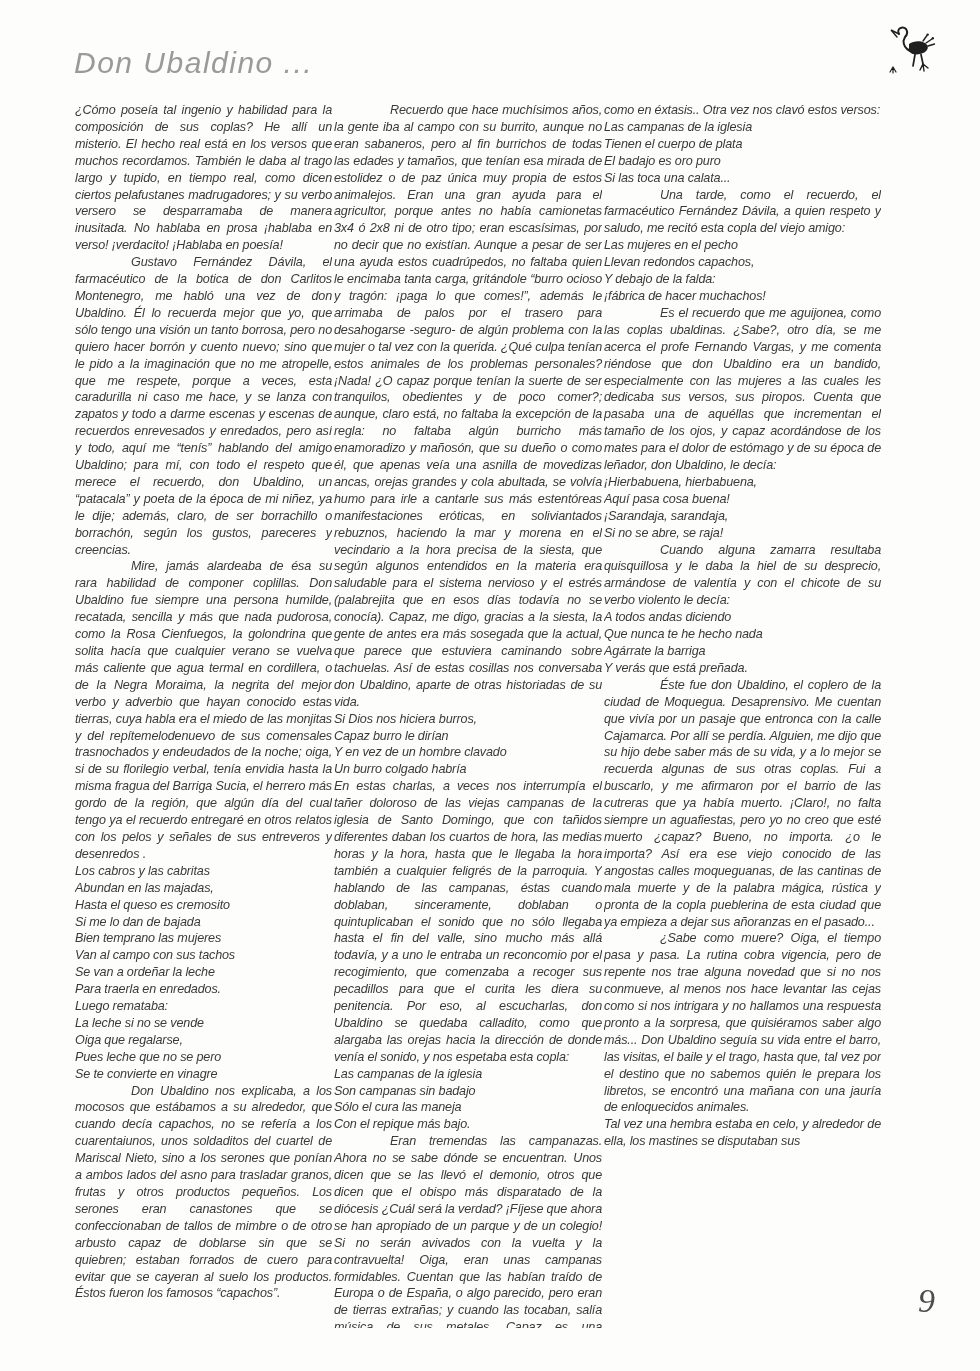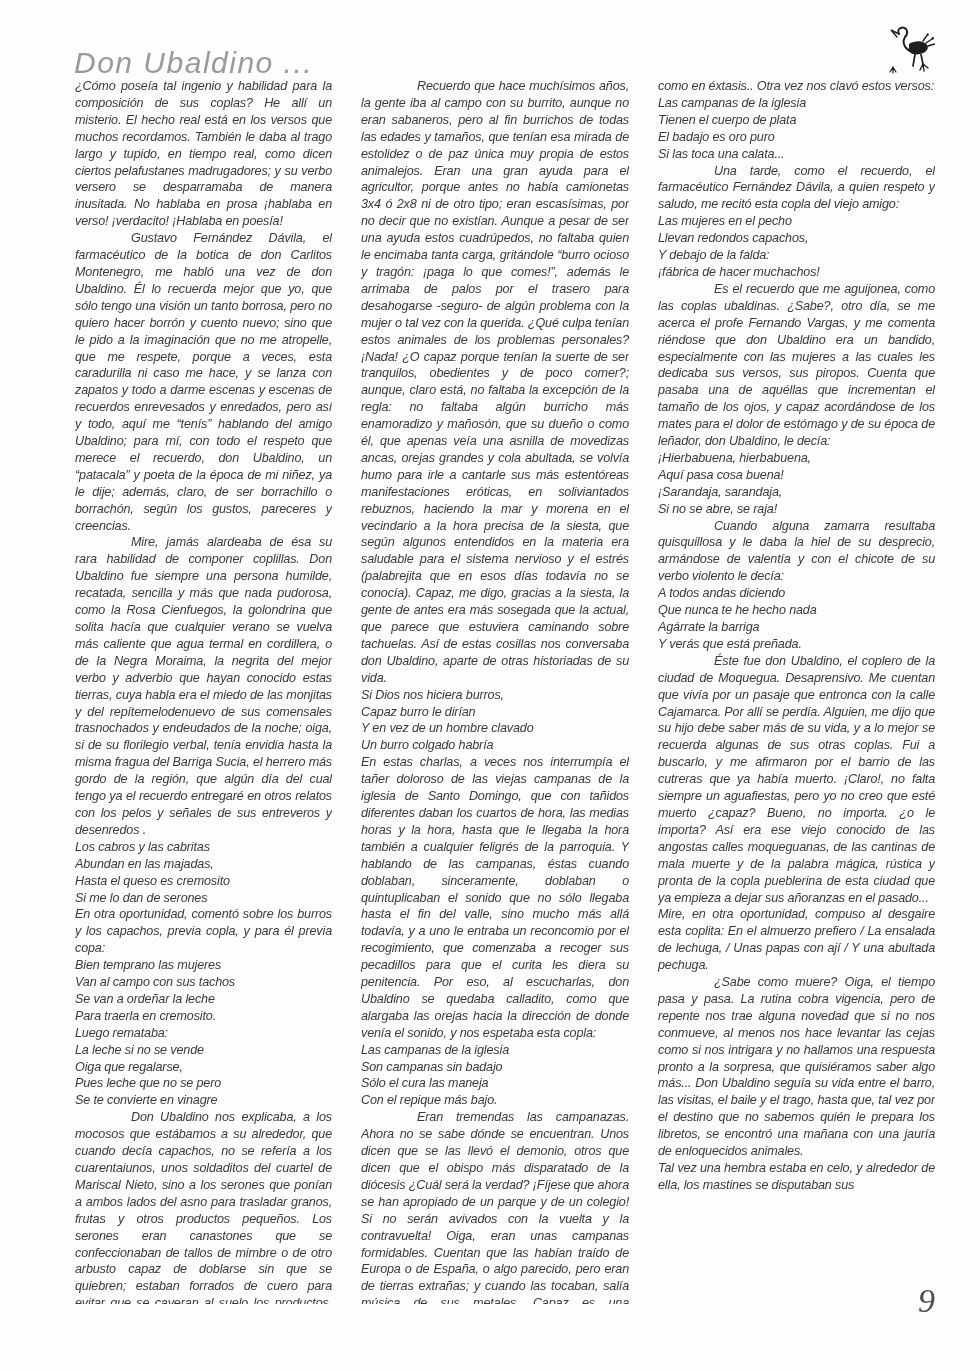--- a/index.html
+++ b/index.html
@@ -24,25 +24,25 @@
     text-align: right;
   }
 
   .bird {
     position: absolute;
     left: 882px; top: 24px;
   }
 
   .columns {
     position: absolute;
-    left: 75px; top: 78px;
+    left: 75px; top: 102px;
     width: 841px; height: 1226px;
     display: grid;
     grid-template-columns: 257px 268px 277px;
-    column-gap: 29px;
+    column-gap: 2px;
   }
   .col {
     overflow: hidden;
     font-style: italic;
     font-size: 12.6px;
     line-height: 16.9px;
     letter-spacing: -0.15px;
     color: #3a3a3a;
     hyphens: auto;
   }
@@ -83,26 +83,25 @@
   <h1 class="title">Don Ubaldino ...</h1>
 
   <div class="columns">
     <div class="col">
         <div class="para">¿Cómo poseía tal ingenio y habilidad para la composición de sus coplas? He allí un misterio. El hecho real está en los versos que muchos recordamos. También le daba al trago largo y tupido, en tiempo real, como dicen ciertos pelafustanes madrugadores; y su verbo versero se desparramaba de manera inusitada. No hablaba en prosa ¡hablaba en verso! ¡verdacito! ¡Hablaba en poesía!</div>
         <div class="para-indent">Gustavo Fernández Dávila, el farmacéutico de la botica de don Carlitos Montenegro, me habló una vez de don Ubaldino. Él lo recuerda mejor que yo, que sólo tengo una visión un tanto borrosa, pero no quiero hacer borrón y cuento nuevo; sino que le pido a la imaginación que no me atropelle, que me respete, porque a veces, esta caradurilla ni caso me hace, y se lanza con zapatos y todo a darme escenas y escenas de recuerdos enrevesados y enredados, pero así y todo, aquí me “tenís” hablando del amigo Ubaldino; para mí, con todo el respeto que merece el recuerdo, don Ubaldino, un “patacala” y poeta de la época de mi niñez, ya le dije; además, claro, de ser borrachillo o borrachón, según los gustos, pareceres y creencias.</div>
         <div class="para-indent">Mire, jamás alardeaba de ésa su rara habilidad de componer coplillas. Don Ubaldino fue siempre una persona humilde, recatada, sencilla y más que nada pudorosa, como la Rosa Cienfuegos, la golondrina que solita hacía que cualquier verano se vuelva más caliente que agua termal en cordillera, o de la Negra Moraima, la negrita del mejor verbo y adverbio que hayan conocido estas tierras, cuya habla era el miedo de las monjitas y del repítemelodenuevo de sus comensales trasnochados y endeudados de la noche; oiga, si de su florilegio verbal, tenía envidia hasta la misma fragua del Barriga Sucia, el herrero más gordo de la región, que algún día del cual tengo ya el recuerdo entregaré en otros relatos con los pelos y señales de sus entreveros y desenredos .</div>
         <div class="verse">Los cabros y las cabritas</div>
         <div class="verse">Abundan en las majadas,</div>
         <div class="verse">Hasta el queso es cremosito</div>
-        <div class="verse">Si me lo dan de serones</div>
-        <div class="para">En otra oportunidad, comentó sobre los burros y los capachos, previa copla, y para él previa copa:</div>
+        <div class="verse">Si me lo dan de bajada</div>
         <div class="verse">Bien temprano las mujeres</div>
         <div class="verse">Van al campo con sus tachos</div>
         <div class="verse">Se van a ordeñar la leche</div>
-        <div class="verse">Para traerla en cremosito.</div>
+        <div class="verse">Para traerla en enredados.</div>
         <div class="para">Luego remataba:</div>
         <div class="verse">La leche si no se vende</div>
         <div class="verse">Oiga que regalarse,</div>
         <div class="verse">Pues leche que no se pero</div>
         <div class="verse">Se te convierte en vinagre</div>
         <div class="para-indent">Don Ubaldino nos explicaba, a los mocosos que estábamos a su alrededor, que cuando decía capachos, no se refería a los cuarentaiunos, unos soldaditos del cuartel de Mariscal Nieto, sino a los serones que ponían a ambos lados del asno para trasladar granos, frutas y otros productos pequeños. Los serones eran canastones que se confeccionaban de tallos de mimbre o de otro arbusto capaz de doblarse sin que se quiebren; estaban forrados de cuero para evitar que se cayeran al suelo los productos. Éstos fueron los famosos “capachos”.</div>
       </div>
     <div class="col">
         <div class="para-indent">Recuerdo que hace muchísimos años, la gente iba al campo con su burrito, aunque no eran sabaneros, pero al fin burrichos de todas las edades y tamaños, que tenían esa mirada de estolidez o de paz única muy propia de estos animalejos. Eran una gran ayuda para el agricultor, porque antes no había camionetas 3x4 ó 2x8 ni de otro tipo; eran escasísimas, por no decir que no existían. Aunque a pesar de ser una ayuda estos cuadrúpedos, no faltaba quien le encimaba tanta carga, gritándole “burro ocioso y tragón: ¡paga lo que comes!”, además le arrimaba de palos por el trasero para desahogarse -seguro- de algún problema con la mujer o tal vez con la querida. ¿Qué culpa tenían estos animales de los problemas personales? ¡Nada! ¿O capaz porque tenían la suerte de ser tranquilos, obedientes y de poco comer?; aunque, claro está, no faltaba la excepción de la regla: no faltaba algún burricho más enamoradizo y mañosón, que su dueño o como él, que apenas veía una asnilla de movedizas ancas, orejas grandes y cola abultada, se volvía humo para irle a cantarle sus más estentóreas manifestaciones eróticas, en soliviantados rebuznos, haciendo la mar y morena en el vecindario a la hora precisa de la siesta, que según algunos entendidos en la materia era saludable para el sistema nervioso y el estrés (palabrejita que en esos días todavía no se conocía). Capaz, me digo, gracias a la siesta, la gente de antes era más sosegada que la actual, que parece que estuviera caminando sobre tachuelas. Así de estas cosillas nos conversaba don Ubaldino, aparte de otras historiadas de su vida.</div>
         <div class="verse">Si Dios nos hiciera burros,</div>
@@ -131,21 +130,20 @@
         <div class="verse">¡Hierbabuena, hierbabuena,</div>
         <div class="verse">Aquí pasa cosa buena!</div>
         <div class="verse">¡Sarandaja, sarandaja,</div>
         <div class="verse">Si no se abre, se raja!</div>
         <div class="para-indent">Cuando alguna zamarra resultaba quisquillosa y le daba la hiel de su desprecio, armándose de valentía y con el chicote de su verbo violento le decía:</div>
         <div class="verse">A todos andas diciendo</div>
         <div class="verse">Que nunca te he hecho nada</div>
         <div class="verse">Agárrate la barriga</div>
         <div class="verse">Y verás que está preñada.</div>
         <div class="para-indent">Éste fue don Ubaldino, el coplero de la ciudad de Moquegua. Desaprensivo. Me cuentan que vivía por un pasaje que entronca con la calle Cajamarca. Por allí se perdía. Alguien, me dijo que su hijo debe saber más de su vida, y a lo mejor se recuerda algunas de sus otras coplas. Fui a buscarlo, y me afirmaron por el barrio de las cutreras que ya había muerto. ¡Claro!, no falta siempre un aguafiestas, pero yo no creo que esté muerto ¿capaz? Bueno, no importa. ¿o le importa? Así era ese viejo conocido de las angostas calles moqueguanas, de las cantinas de mala muerte y de la palabra mágica, rústica y pronta de la copla pueblerina de esta ciudad que ya empieza a dejar sus añoranzas en el pasado...</div>
-        <div class="para">Mire, en otra oportunidad, compuso al desgaire esta coplita: En el almuerzo prefiero / La ensalada de lechuga, / Unas papas con ají / Y una abultada pechuga.</div>
         <div class="para-indent">¿Sabe como muere? Oiga, el tiempo pasa y pasa. La rutina cobra vigencia, pero de repente nos trae alguna novedad que si no nos conmueve, al menos nos hace levantar las cejas como si nos intrigara y no hallamos una respuesta pronto a la sorpresa, que quisiéramos saber algo más... Don Ubaldino seguía su vida entre el barro, las visitas, el baile y el trago, hasta que, tal vez por el destino que no sabemos quién le prepara los libretos, se encontró una mañana con una jauría de enloquecidos animales.</div>
         <div class="para">Tal vez una hembra estaba en celo, y alrededor de ella, los mastines se disputaban sus</div>
       </div>
   </div>
 
   <div class="pageno">9</div>
 
 </div>
 
 </body></html>

